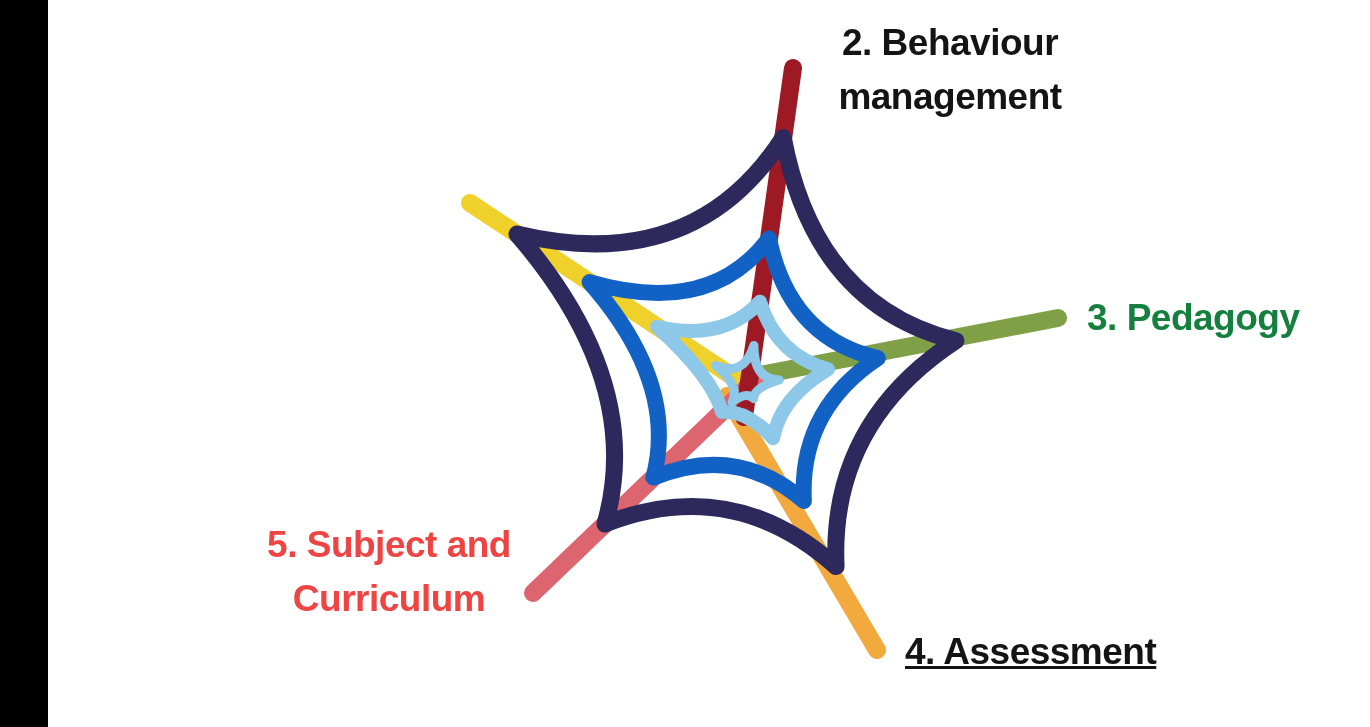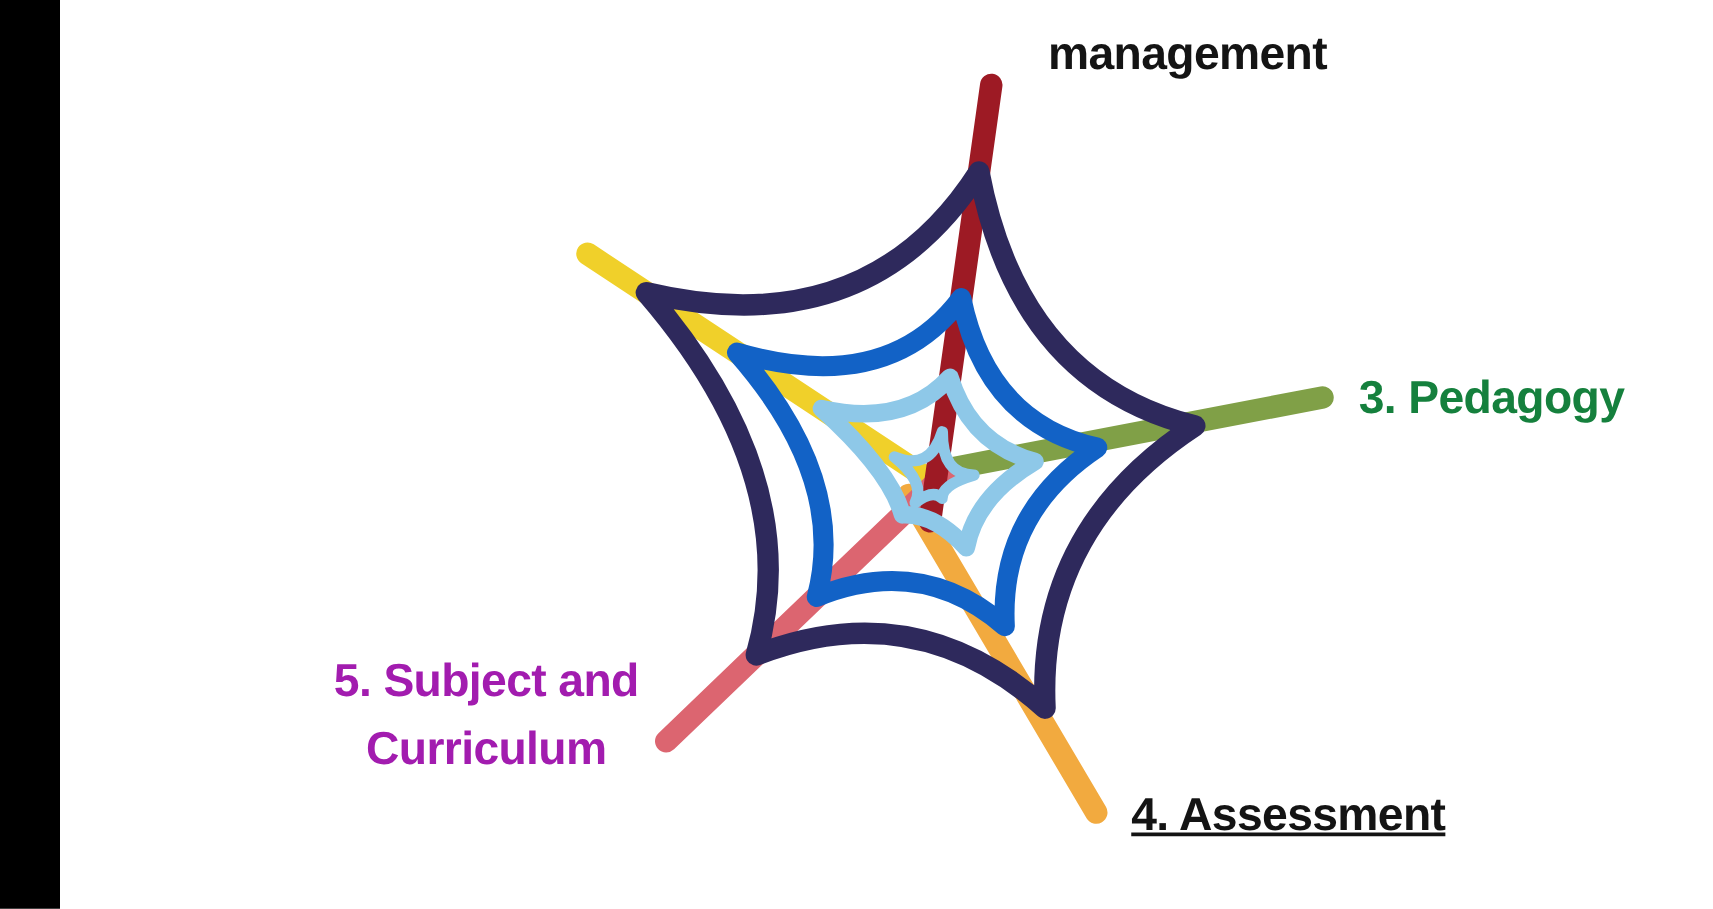--- a/index.html
+++ b/index.html
@@ -39,29 +39,30 @@
       <path d="M 533 593 L 755 380" stroke="#dc6570" stroke-width="18" fill="none" stroke-linecap="round"></path>
       <path d="M 793 68 L 744 417" stroke="#9d1a24" stroke-width="18" fill="none" stroke-linecap="round"></path>
       <path d="M 783.2 137.5 Q 694.2 276.3 517.0 234.1 Q 645.2 382.6 605.0 524.0 Q 732.9 474.1 836.1 566.6 Q 829.4 423.7 955.9 340.7 Q 814.9 305.7 783.2 137.5 Z" stroke="#2e295c" stroke-width="17" fill="none" stroke-linecap="round" stroke-linejoin="round"></path>
       <path d="M 769.0 238.5 Q 710.2 317.3 589.6 282.1 Q 678.4 383.1 653.4 477.6 Q 737.4 443.3 803.9 501.0 Q 799.1 410.4 877.8 358.1 Q 789.5 338.2 769.0 238.5 Z" stroke="#1262c6" stroke-width="16" fill="none" stroke-linecap="round" stroke-linejoin="round"></path>
       <path d="M 760.0 301.8 Q 723.5 342.0 657.1 326.8 Q 711.8 376.1 722.0 411.9 Q 747.7 410.6 773.1 438.2 Q 780.6 397.3 828.0 369.2 Q 776.5 355.1 760.0 301.8 Z" stroke="#8ec8e8" stroke-width="14" fill="none" stroke-linecap="round" stroke-linejoin="round"></path>
       <path d="M 753.9 345.4 Q 744.0 377.5 715.5 365.5 Q 740.7 386.1 732.1 402.2 Q 746.5 391.0 753.7 398.7 Q 753.5 387.7 779.2 380.0 Q 753.6 379.7 753.9 345.4 Z" stroke="#8ec8e8" stroke-width="9" fill="none" stroke-linecap="round" stroke-linejoin="round"></path>
     </svg>
 
 
   <div class="weblabel" id="lbl-behaviour" style="color: rgb(20, 20, 20);">
+    <div class="ln">2. Behaviour</div>
     <div class="ln">management</div>
   </div>
 
   <div class="weblabel" id="lbl-pedagogy" style="color: #15803d;">
     <div class="ln">3. Pedagogy</div>
   </div>
 
   <div class="weblabel" id="lbl-assessment" style="color: rgb(20, 20, 20); text-decoration: underline;">
     <div class="ln">4. Assessment</div>
   </div>
 
-  <div class="weblabel" id="lbl-subject" style="color: #a21caf; text-align: center;">
+  <div class="weblabel" id="lbl-subject" style="color: #ef4444; text-align: center;">
     <div class="ln">5. Subject and</div>
     <div class="ln">Curriculum</div>
   </div>
 
 </div>
 
 </body></html>

